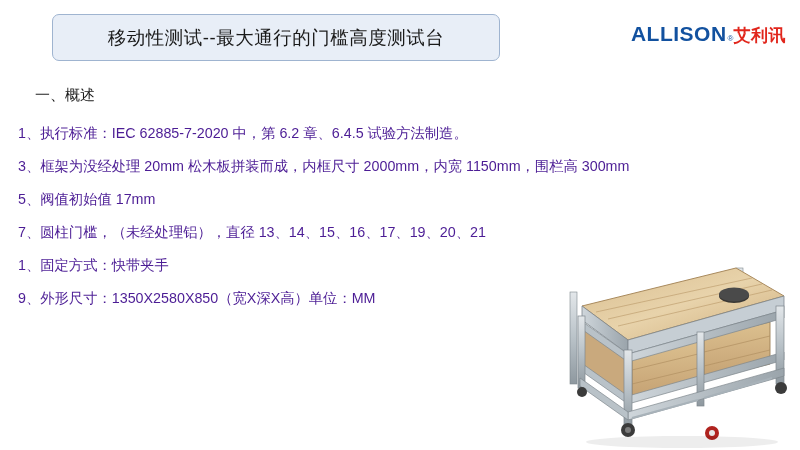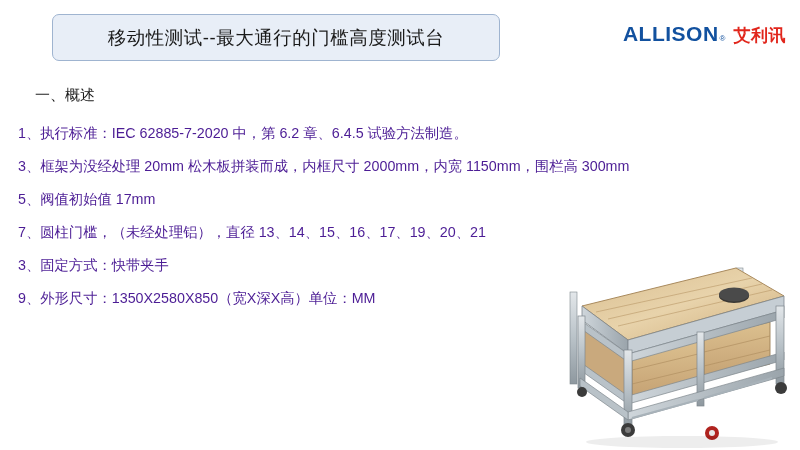--- a/index.html
+++ b/index.html
@@ -45,21 +45,21 @@
   .logo-en {
     font-size: 21px;
     font-weight: bold;
     color: #12519f;
     letter-spacing: 0.5px;
   }
   .logo-cn {
     font-size: 17px;
     font-weight: bold;
     color: #e1261c;
-    margin-left: 8px;
+    margin-left: 0;
     letter-spacing: 0.5px;
   }
   .logo-r {
     font-size: 8px;
     color: #12519f;
     vertical-align: super;
     margin-left: 1px;
   }
 
   
@@ -109,21 +109,21 @@
     <span class="logo-cn">艾利讯</span>
   </div>
 
   <div class="section-heading">一、概述</div>
 
   <div class="lines">
     <div class="line">1、执行标准：IEC 62885-7-2020 中，第 6.2 章、6.4.5 试验方法制造。</div>
     <div class="line">3、框架为没经处理 20mm 松木板拼装而成，内框尺寸 2000mm，内宽 1150mm，围栏高 300mm</div>
     <div class="line">5、阀值初始值 17mm</div>
     <div class="line">7、圆柱门槛，（未经处理铝），直径 13、14、15、16、17、19、20、21</div>
-    <div class="line">3、固定方式：快带夹手</div>
+    <div class="line">1、固定方式：快带夹手</div>
     <div class="line">9、外形尺寸：1350X2580X850（宽X深X高）单位：MM</div>
   </div>
 
   <div class="photo">
     <svg width="272" height="198" viewBox="0 0 272 198" xmlns="http://www.w3.org/2000/svg">
       <defs>
         <linearGradient id="woodTop" x1="0" y1="0" x2="1" y2="1">
           <stop offset="0%" stop-color="#d9bd8e"></stop>
           <stop offset="50%" stop-color="#e8d3ab"></stop>
           <stop offset="100%" stop-color="#cfae7c"></stop>

